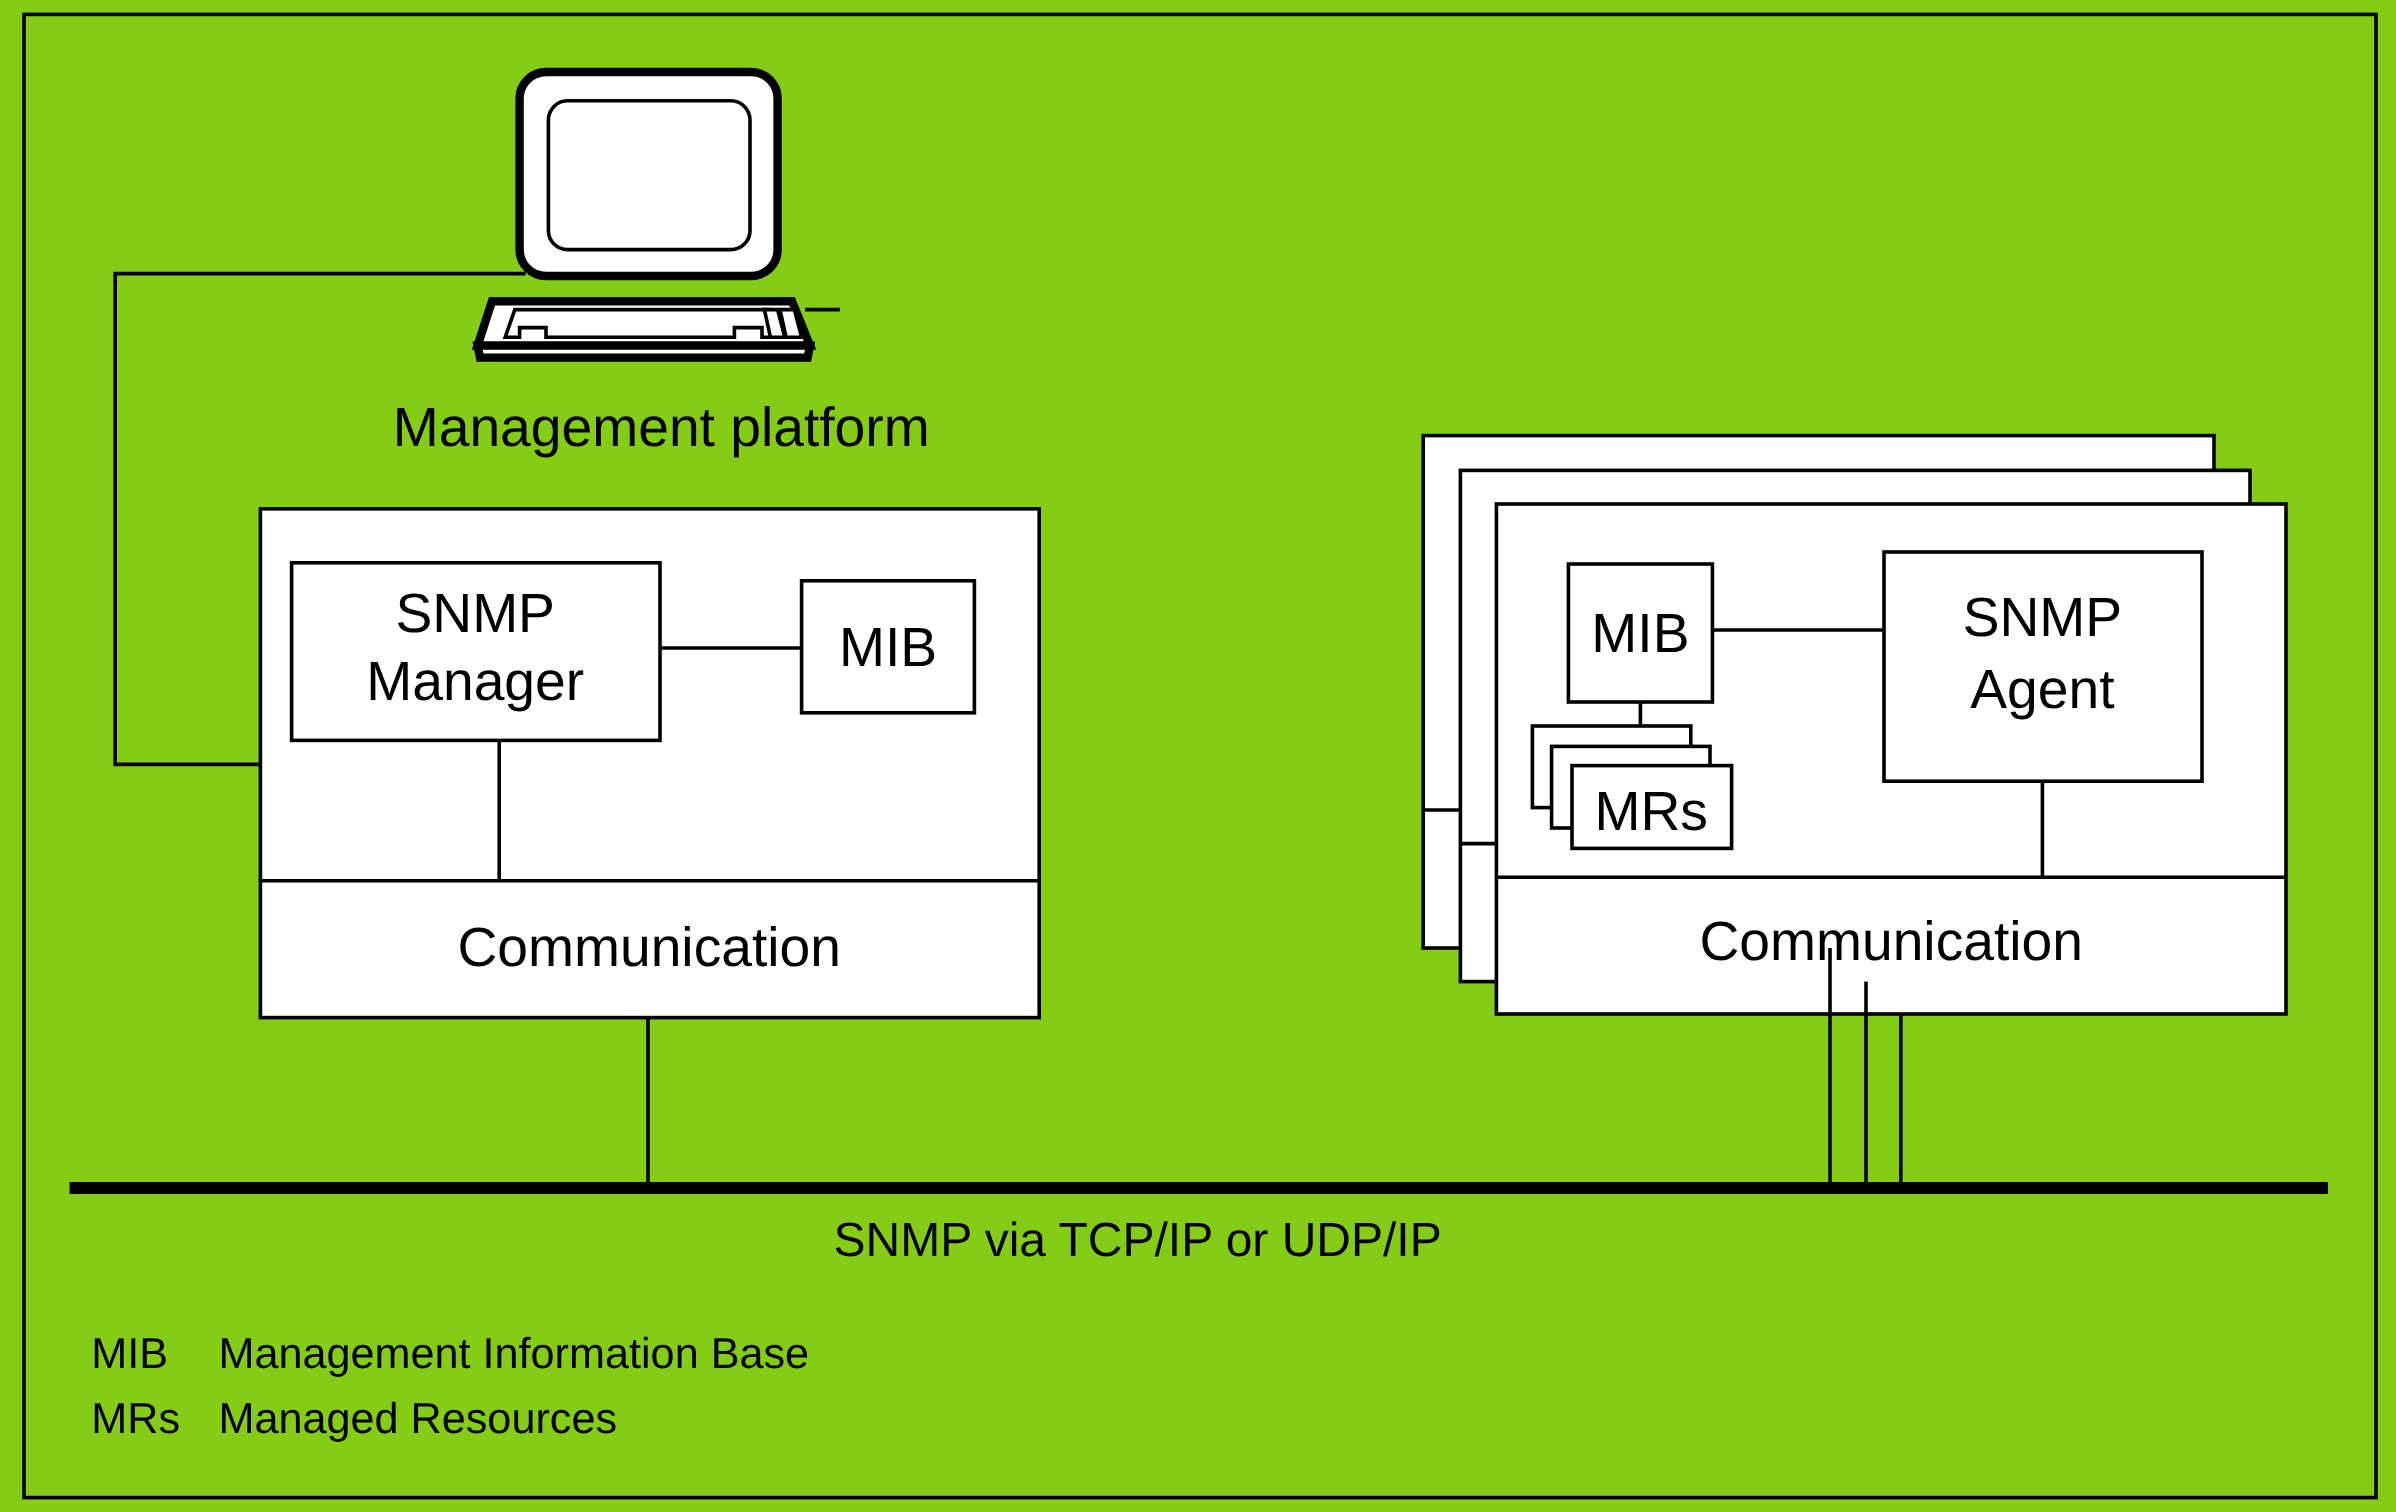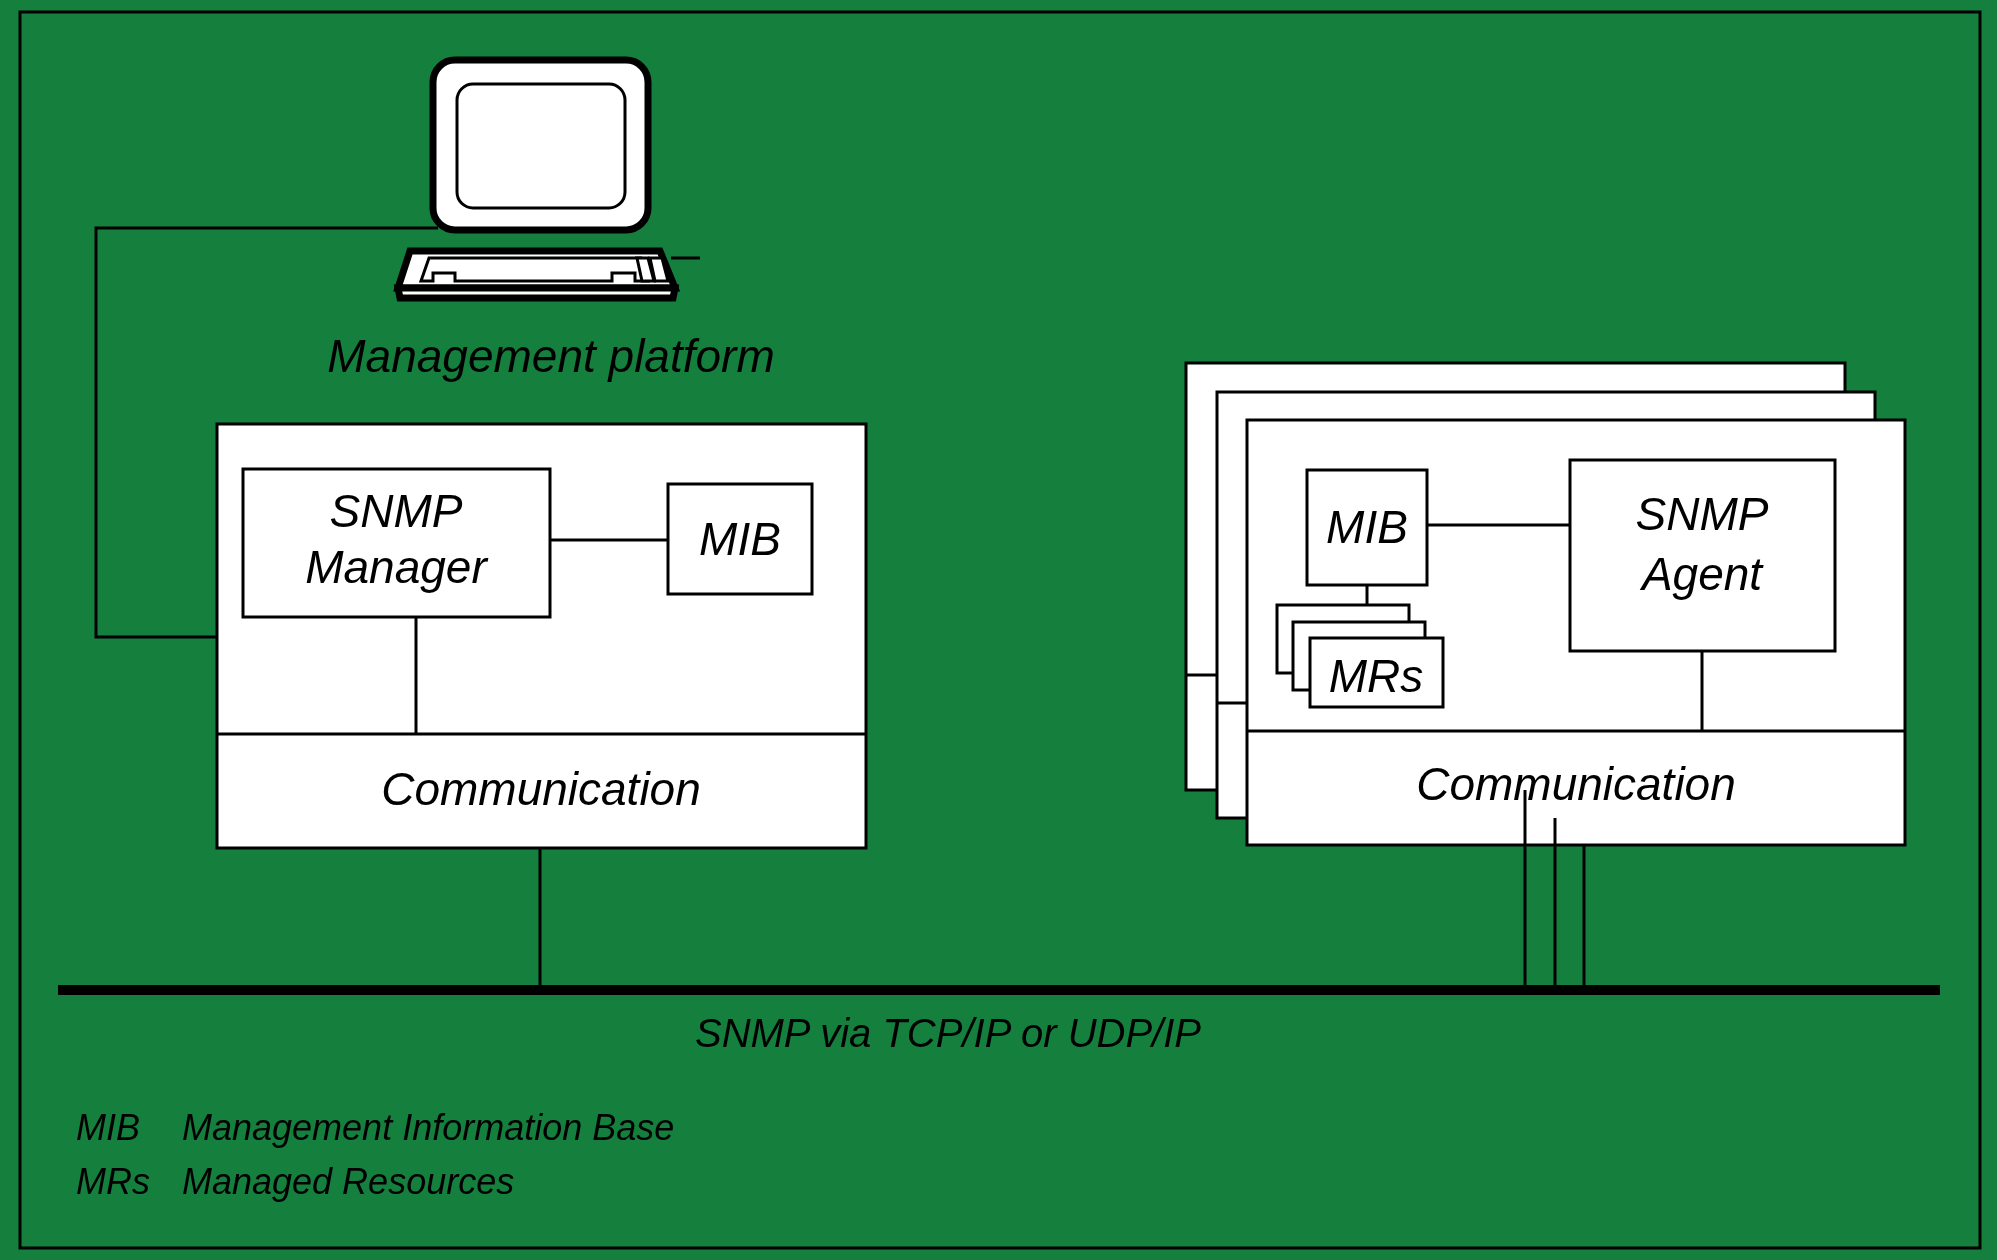--- a/index.html
+++ b/index.html
@@ -7,23 +7,22 @@
     padding: 0;
     background: #ffffff;
   }
   body {
     font-family: "Liberation Sans", sans-serif;
   }
   #page {
     position: relative;
     width: 1997px;
     height: 1260px;
-    background: #15803d;
+    background: #84cc16;
     overflow: hidden;
-    font-style: italic;
   }
   #diagram {
     display: block;
     width: 1997px;
     height: 1260px;
   }
   .frame-rect {
     fill: none;
     stroke: #000000;
     stroke-width: 3;

